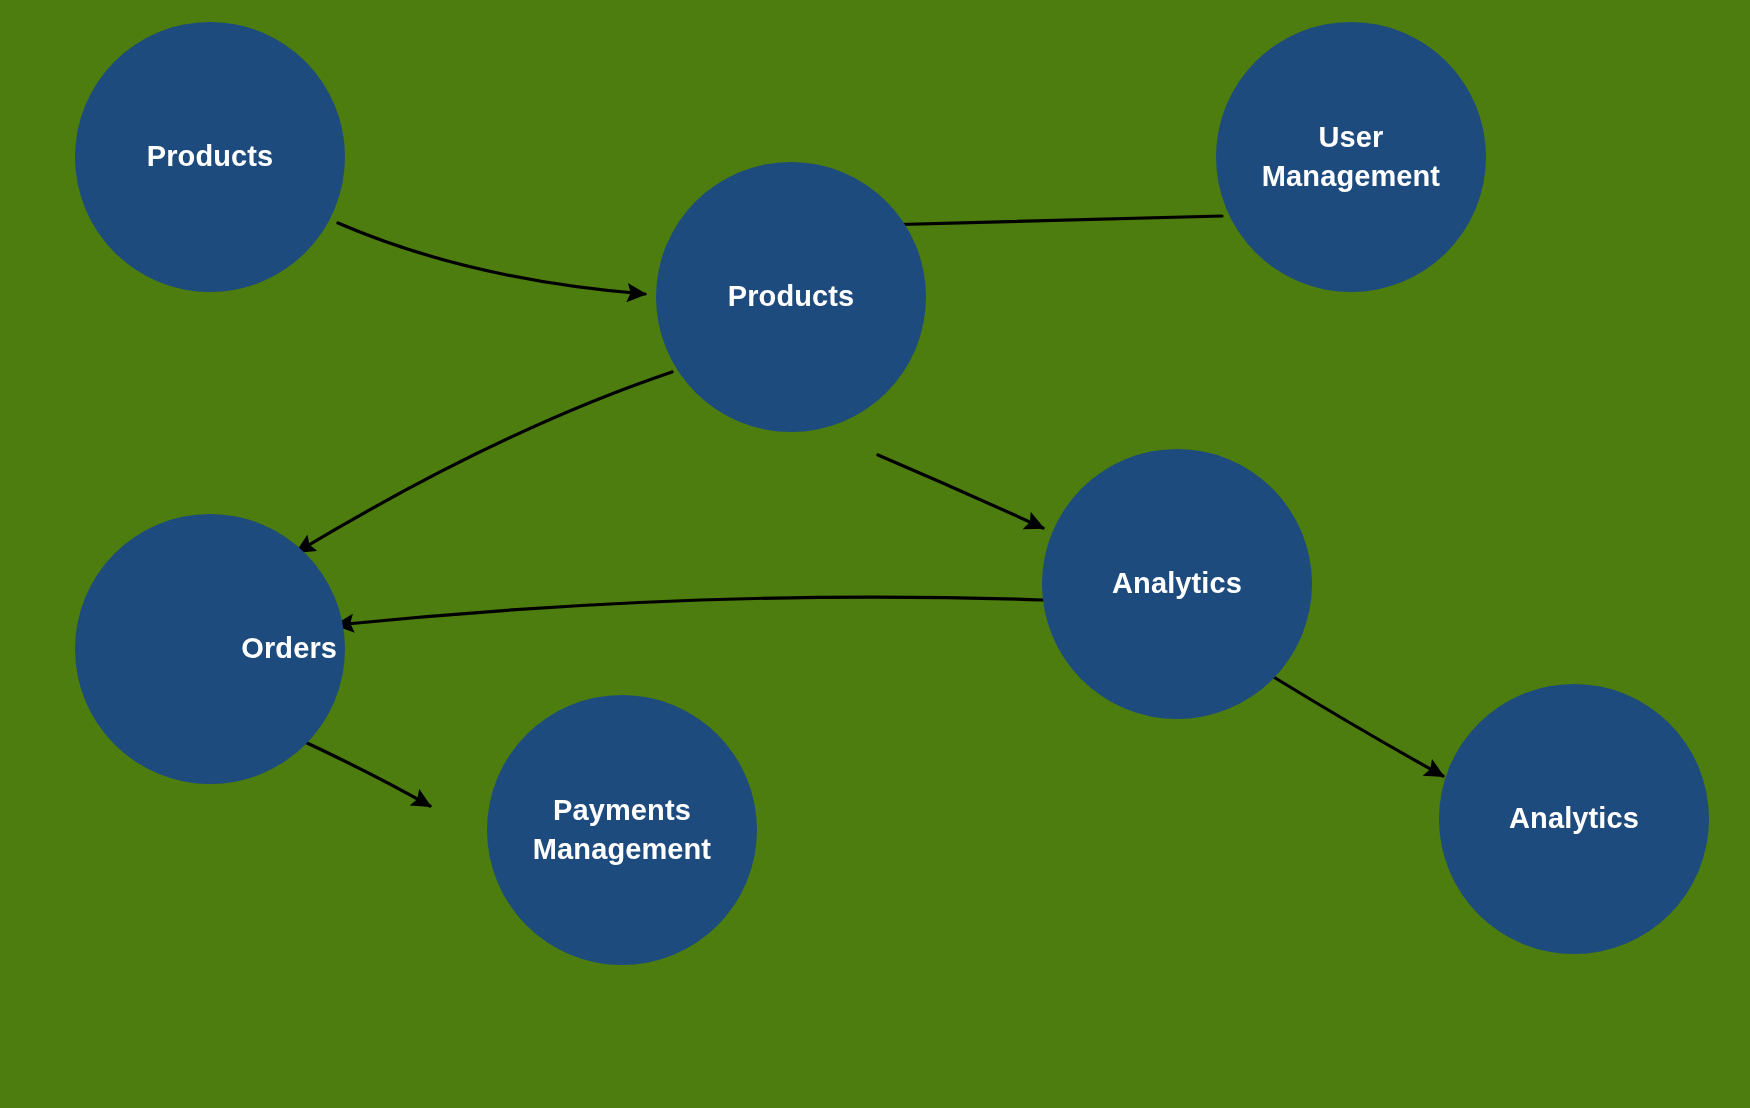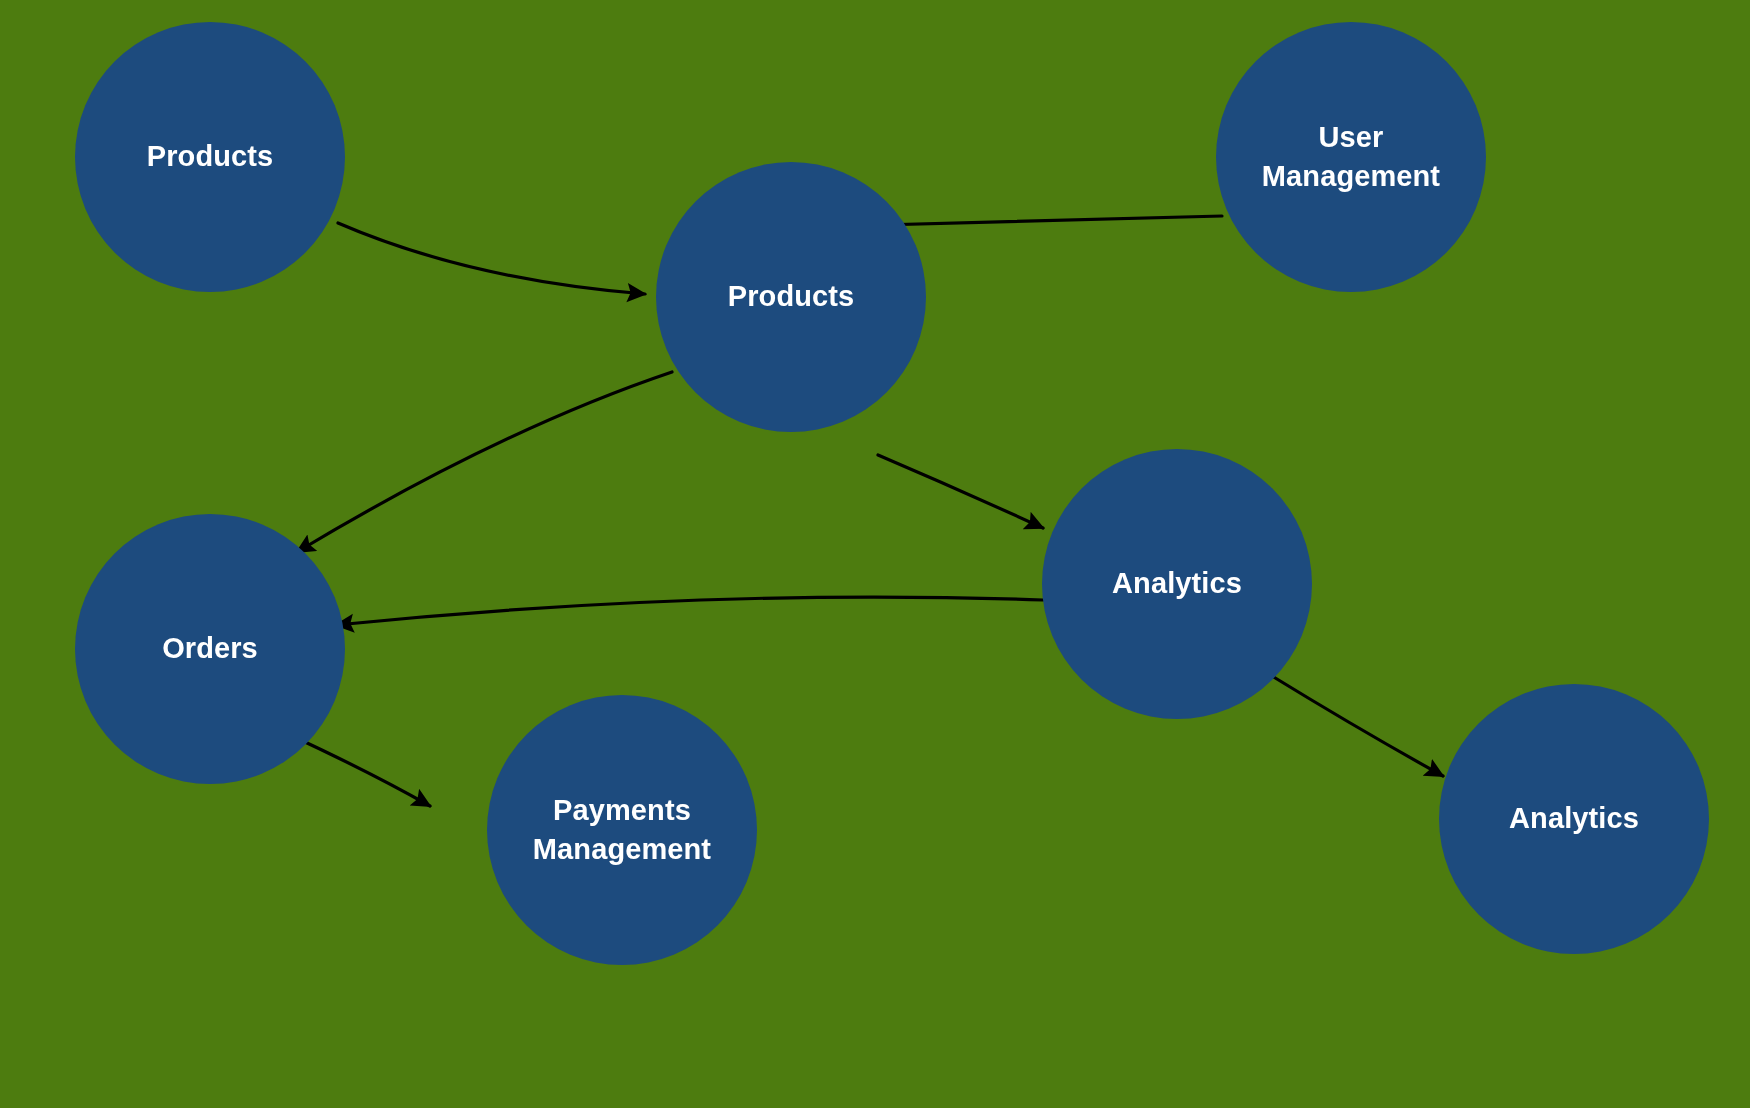--- a/index.html
+++ b/index.html
@@ -84,21 +84,21 @@
       <div class="node" style="left: 1216px; top: 22px; width: 270px; height: 270px; background: rgb(29, 75, 126);">
         <span class="node-label">User
 Management</span>
       </div>
       <div class="node" style="left: 656px; top: 162px; width: 270px; height: 270px; background: rgb(29, 75, 126);">
         <span class="node-label">Products</span>
       </div>
       <div class="node" style="left: 1042px; top: 449px; width: 270px; height: 270px; background: rgb(29, 75, 126);">
         <span class="node-label">Analytics</span>
       </div>
-      <div class="node" style="left: 75px; top: 514px; width: 270px; height: 270px; background: rgb(29, 75, 126);">
+      <div class="node" style="left: 75px; top: 514px; width: 270px; height: 270px; background: rgb(29, 75, 126); justify-content: flex-end;">
         <span class="node-label">Orders</span>
       </div>
       <div class="node" style="left: 487px; top: 695px; width: 270px; height: 270px; background: rgb(29, 75, 126);">
         <span class="node-label">Payments
 Management</span>
       </div>
       <div class="node" style="left: 1439px; top: 684px; width: 270px; height: 270px; background: rgb(29, 75, 126);">
         <span class="node-label">Analytics</span>
       </div>
     </div>

